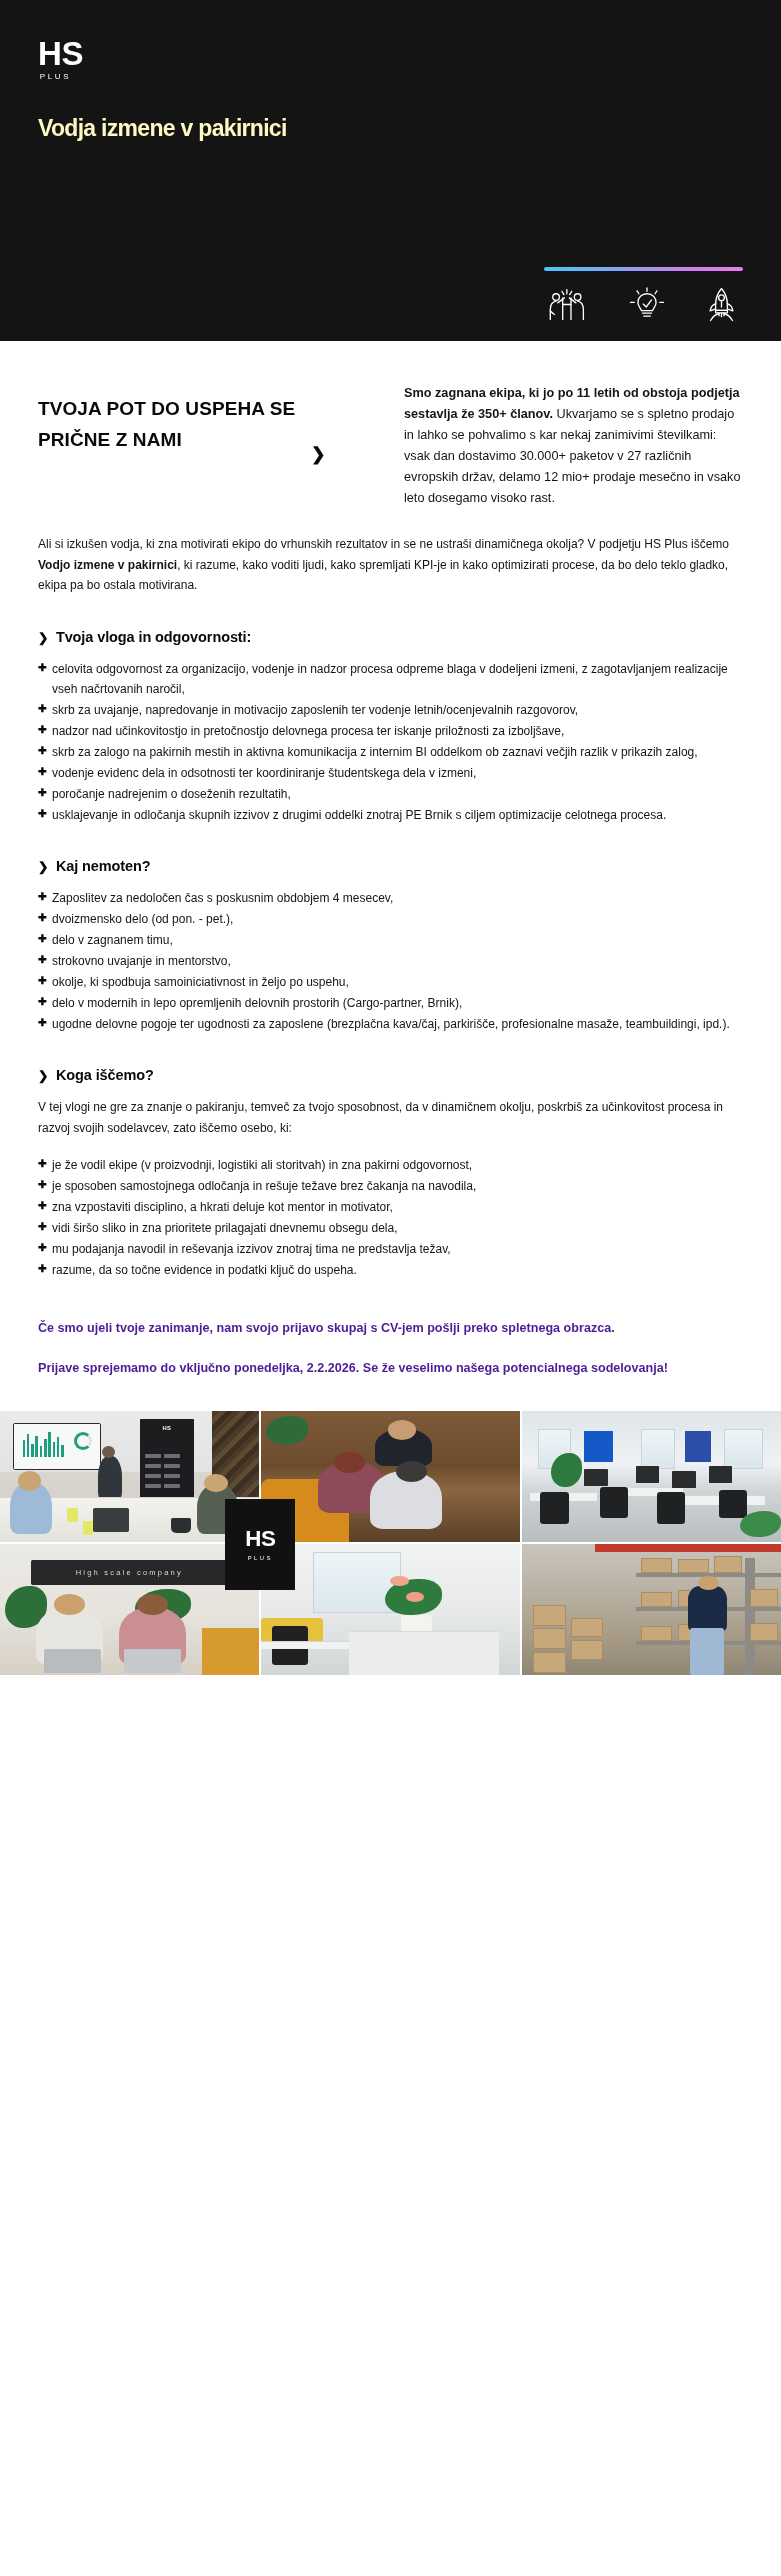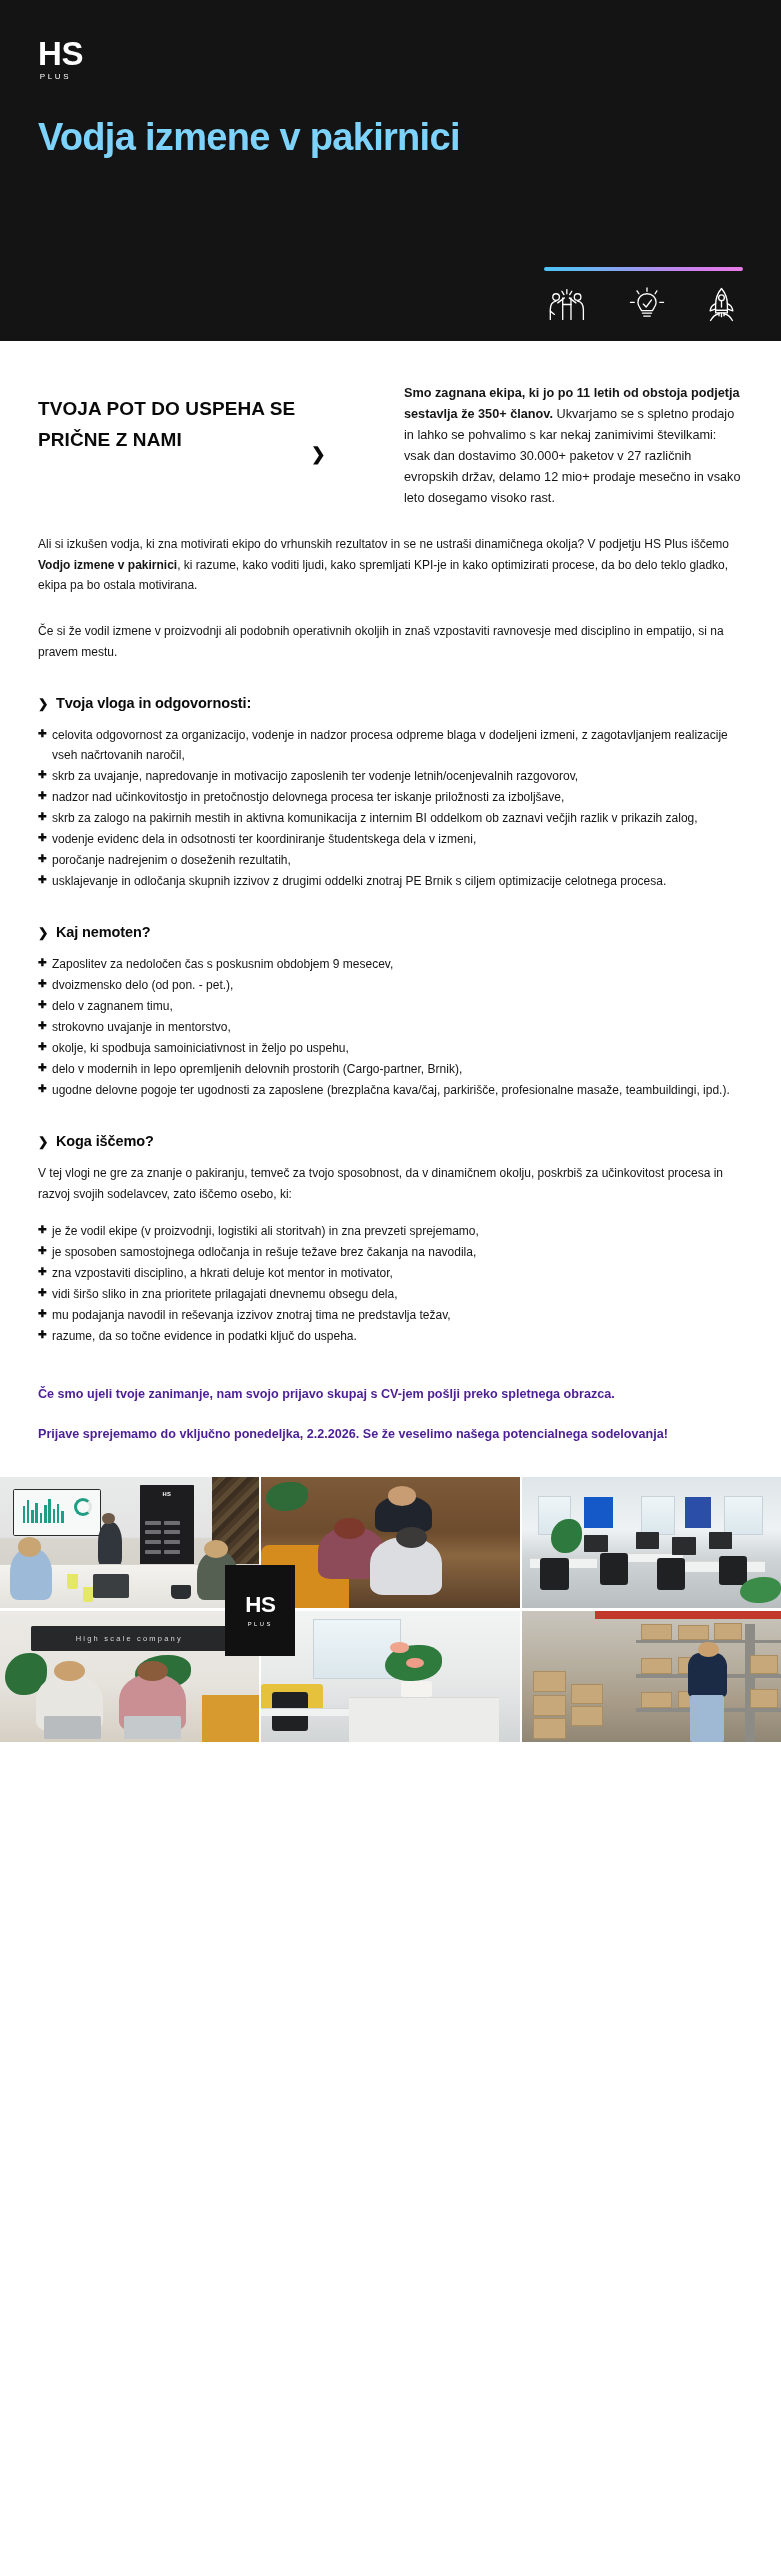--- a/index.html
+++ b/index.html
@@ -49,24 +49,24 @@
     color: #ffffff;
     display: block;
     margin-top: 3.3px;
     padding-left: 1.7px;
   }
 
   .hero-title {
     position: absolute;
     left: 38px;
     top: 116px;
-    font-size: 38px;
+    font-size: 23px;
     font-weight: 700;
     letter-spacing: -0.7px;
-    color: #7dd3fc;
+    color: #fef9c3;
     line-height: 1.12;
     max-width: 515px;
     text-align: center;
   }
 
   
   .hero-deco {
     position: absolute;
     right: 38px;
     bottom: 18.3px;
@@ -429,21 +429,20 @@
     </div>
     <div class="intro-right">
       <b>Smo zagnana ekipa, ki jo po 11 letih od obstoja podjetja sestavlja že 350+ članov.</b><span> Ukvarjamo se s spletno prodajo in lahko se pohvalimo s kar nekaj zanimivimi številkami: vsak dan dostavimo 30.000+ paketov v 27 različnih evropskih držav, delamo 12 mio+ prodaje mesečno in vsako leto dosegamo visoko rast.</span>
     </div>
   </section>
 
   <main class="body">
 
     <p class="para"><span>Ali si izkušen vodja, ki zna motivirati ekipo do vrhunskih rezultatov in se ne ustraši dinamičnega okolja? V podjetju HS Plus iščemo </span><b>Vodjo izmene v pakirnici</b><span>, ki razume, kako voditi ljudi, kako spremljati KPI-je in kako optimizirati procese, da bo delo teklo gladko, ekipa pa bo ostala motivirana.</span></p>
 
-    <p class="para">Če si že vodil izmene v proizvodnji ali podobnih operativnih okoljih in znaš vzpostaviti ravnovesje med disciplino in empatijo, si na pravem mestu.</p>
 
     <section class="section">
       <h2 class="sec-head">
         <span class="chev">❯</span>
         <span>Tvoja vloga in odgovornosti:</span>
       </h2>
       <ul class="plus-list">
         <li>celovita odgovornost za organizacijo, vodenje in nadzor procesa odpreme blaga v dodeljeni izmeni, z zagotavljanjem realizacije vseh načrtovanih naročil,</li>
         <li>skrb za uvajanje, napredovanje in motivacijo zaposlenih ter vodenje letnih/ocenjevalnih razgovorov,</li>
         <li>nadzor nad učinkovitostjo in pretočnostjo delovnega procesa ter iskanje priložnosti za izboljšave,</li>
@@ -453,38 +452,38 @@
         <li>usklajevanje in odločanja skupnih izzivov z drugimi oddelki znotraj PE Brnik s ciljem optimizacije celotnega procesa.</li>
       </ul>
     </section>
 
     <section class="section">
       <h2 class="sec-head">
         <span class="chev">❯</span>
         <span>Kaj nemoten?</span>
       </h2>
       <ul class="plus-list">
-        <li>Zaposlitev za nedoločen čas s poskusnim obdobjem 9 mesecev,</li>
+        <li>Zaposlitev za nedoločen čas s poskusnim obdobjem 4 mesecev,</li>
         <li>dvoizmensko delo (od pon. - pet.),</li>
         <li>delo v zagnanem timu,</li>
         <li>strokovno uvajanje in mentorstvo,</li>
         <li>okolje, ki spodbuja samoiniciativnost in željo po uspehu,</li>
         <li>delo v modernih in lepo opremljenih delovnih prostorih (Cargo-partner, Brnik),</li>
         <li>ugodne delovne pogoje ter ugodnosti za zaposlene (brezplačna kava/čaj, parkirišče, profesionalne masaže, teambuildingi, ipd.).</li>
       </ul>
     </section>
 
     <section class="section">
       <h2 class="sec-head">
         <span class="chev">❯</span>
         <span>Koga iščemo?</span>
       </h2>
       <p class="sec-intro">V tej vlogi ne gre za znanje o pakiranju, temveč za tvojo sposobnost, da v dinamičnem okolju, poskrbiš za učinkovitost procesa in razvoj svojih sodelavcev, zato iščemo osebo, ki:</p>
       <ul class="plus-list">
-        <li>je že vodil ekipe (v proizvodnji, logistiki ali storitvah) in zna prevzeti sprejemamo,</li>
+        <li>je že vodil ekipe (v proizvodnji, logistiki ali storitvah) in zna pakirni odgovornost,</li>
         <li>je sposoben samostojnega odločanja in rešuje težave brez čakanja na navodila,</li>
         <li>zna vzpostaviti disciplino, a hkrati deluje kot mentor in motivator,</li>
         <li>vidi širšo sliko in zna prioritete prilagajati dnevnemu obsegu dela,</li>
         <li>mu podajanja navodil in reševanja izzivov znotraj tima ne predstavlja težav,</li>
         <li>razume, da so točne evidence in podatki ključ do uspeha.</li>
       </ul>
     </section>
 
     <section class="closing">
       <p>Če smo ujeli tvoje zanimanje, nam svojo prijavo skupaj s CV-jem pošlji preko spletnega obrazca.</p>

